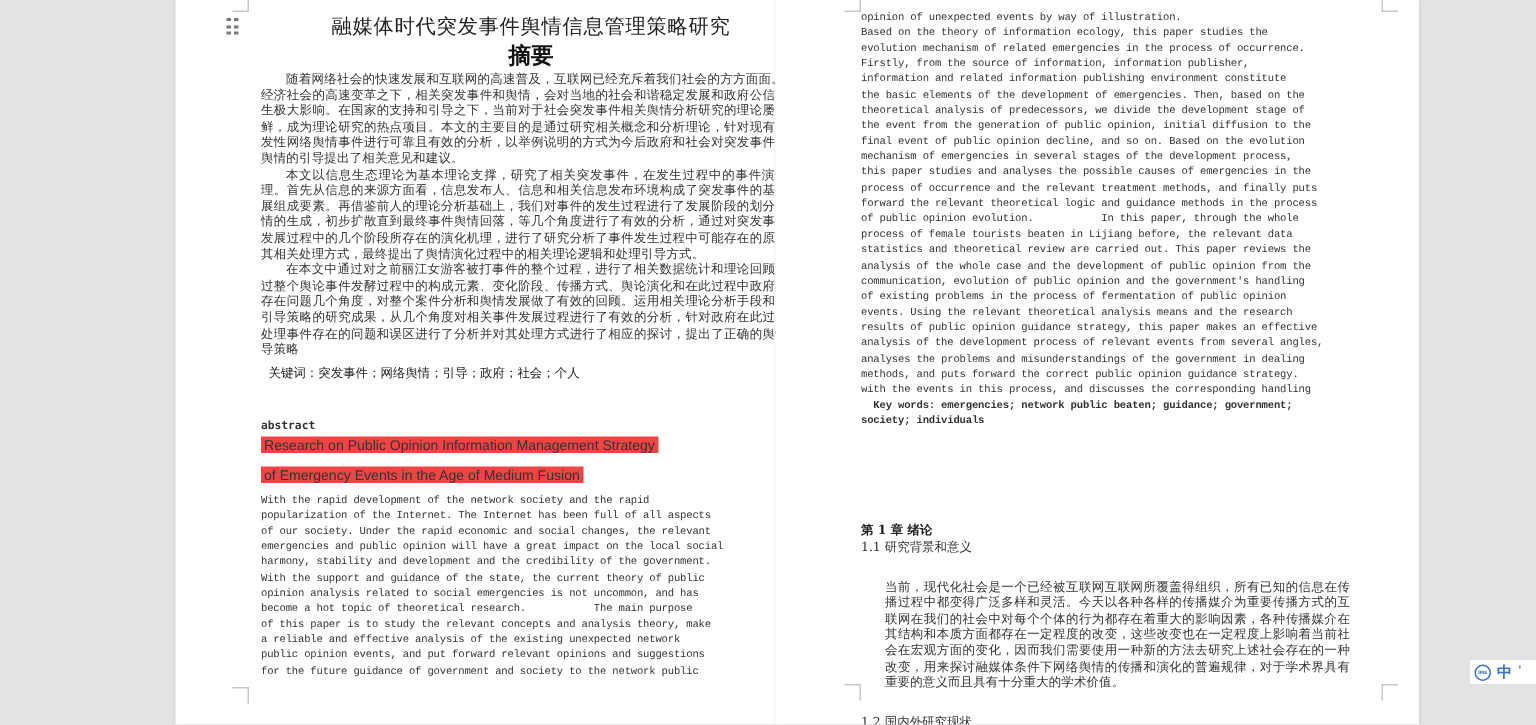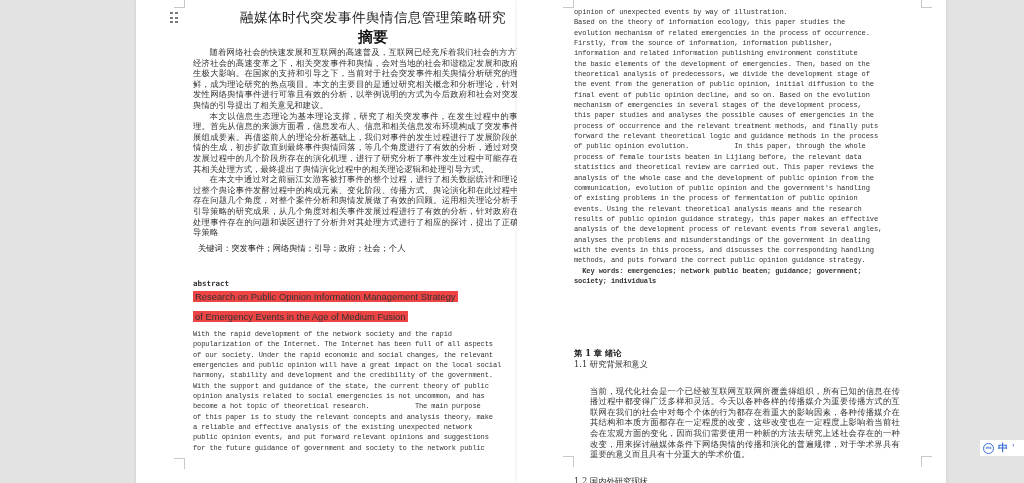--- a/index.html
+++ b/index.html
@@ -5,21 +5,21 @@
   html, body { margin:0; padding:0; }
   body {
     width:1024px; height:483px; overflow:hidden; position:relative;
     background:#e3e3e3;
     font-family: "DejaVu Serif", serif;
   }
   .page {
     position:absolute; top:0; height:483px; background:#ffffff;
     box-shadow: 0 0 3px rgba(0,0,0,0.12);
   }
-  #page1 { left:136px; width:450px; }
+  #page1 { left:117px; width:450px; }
   #page2 { left:517px; width:382px;padding-left:47px; }
   .crop { position:absolute; width:10px; height:10px; border-color:#c8c8c8; border-style:solid; }
   .crop.tl { border-width:0 1px 1px 0; }
   .crop.tr { border-width:0 0 1px 1px; }
   .crop.bl { border-width:1px 1px 0 0; }
   .crop.br { border-width:1px 0 0 1px; }
 
   .content { position:absolute; left:57px; right:33px; top:0; }
   .drag-handle {
     position:absolute; left:34px; top:12px; width:8px; height:12px;
@@ -146,22 +146,22 @@
       <p class="mono">of public opinion evolution.           In this paper, through the whole</p>
       <p class="mono">process of female tourists beaten in Lijiang before, the relevant data</p>
       <p class="mono">statistics and theoretical review are carried out. This paper reviews the</p>
       <p class="mono">analysis of the whole case and the development of public opinion from the</p>
       <p class="mono">communication, evolution of public opinion and the government's handling</p>
       <p class="mono">of existing problems in the process of fermentation of public opinion</p>
       <p class="mono">events. Using the relevant theoretical analysis means and the research</p>
       <p class="mono">results of public opinion guidance strategy, this paper makes an effective</p>
       <p class="mono">analysis of the development process of relevant events from several angles,</p>
       <p class="mono">analyses the problems and misunderstandings of the government in dealing</p>
+      <p class="mono">methods, and puts forward the correct public opinion guidance strategy.</p>
       <p class="mono">with the events in this process, and discusses the corresponding handling</p>
-      <p class="mono">methods, and puts forward the correct public opinion guidance strategy.</p>
       <p class="mono p2-kw">  Key words: emergencies; network public beaten; guidance; government;</p>
       <p class="mono p2-kw">society; individuals</p>
     </div>
 
     <div class="chapter">
       <p class="ch-title">第 1 章    绪论</p>
       <p class="sec">1.1    研究背景和意义</p>
       <p class="ch-para">当前，现代化社会是一个已经被互联网互联网所覆盖得组织，所有已知的信息在传播过程中都变得广泛多样和灵活。今天以各种各样的传播媒介为重要传播方式的互联网在我们的社会中对每个个体的行为都存在着重大的影响因素，各种传播媒介在其结构和本质方面都存在一定程度的改变，这些改变也在一定程度上影响着当前社会在宏观方面的变化，因而我们需要使用一种新的方法去研究上述社会存在的一种改变，用来探讨融媒体条件下网络舆情的传播和演化的普遍规律，对于学术界具有重要的意义而且具有十分重大的学术价值。</p>
       <p class="sec">1.2    国内外研究现状</p>
     </div>

